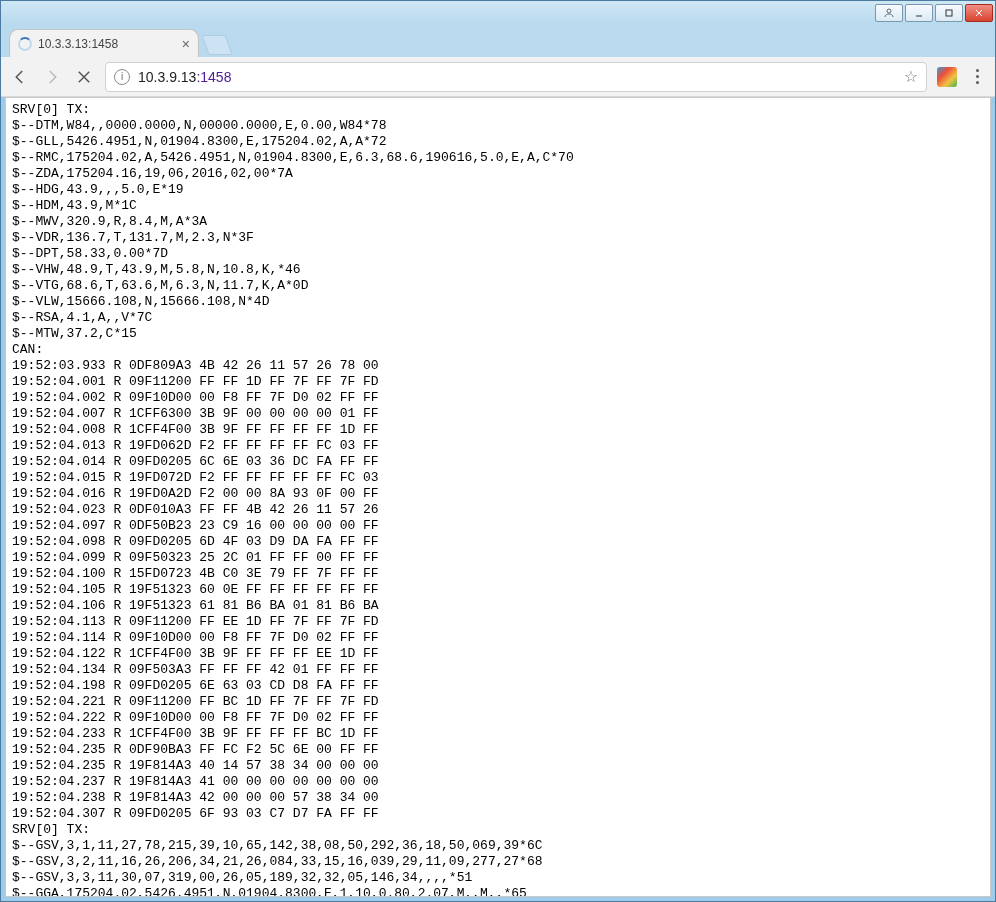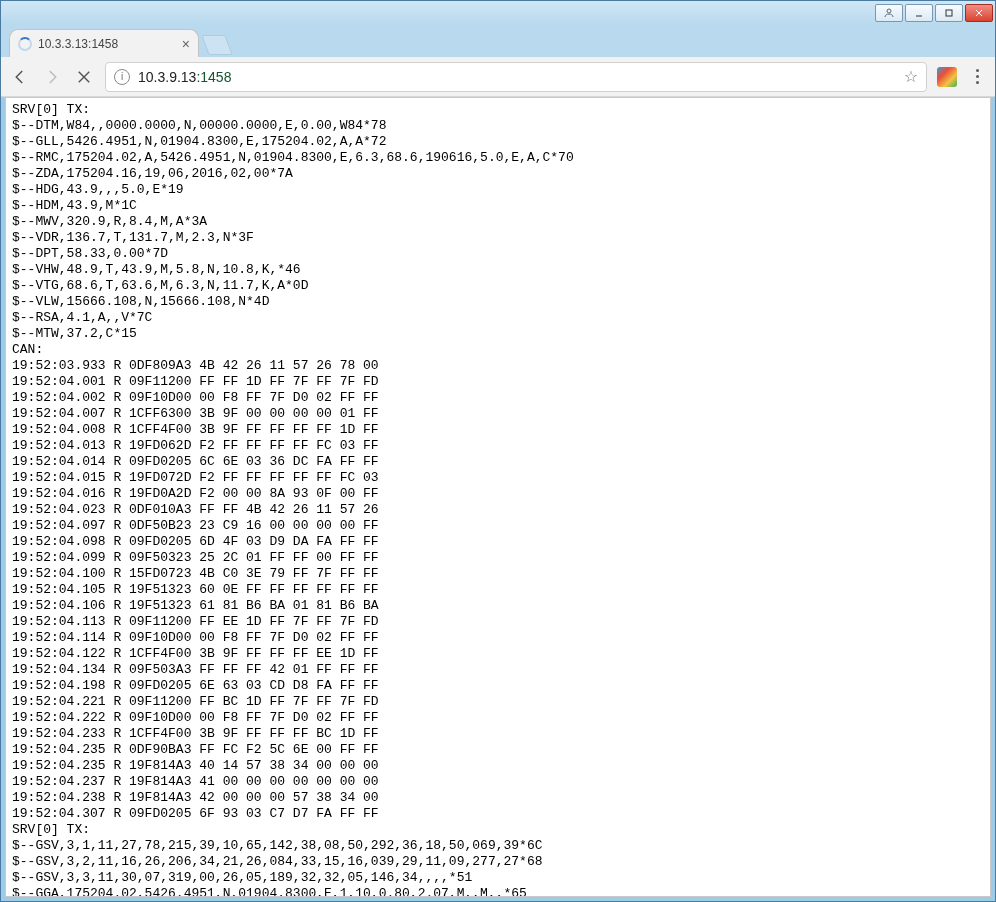--- a/index.html
+++ b/index.html
@@ -23,21 +23,21 @@
 .newtab { width: 24px; height: 20px; background: #cde2f2; border: 1px solid #aecbe0; margin-left: 6px; margin-bottom: 2px; transform: skewX(20deg); border-radius: 2px; cursor: pointer; }
 
 
 .toolbar { height: 40px; background: #f2f2f2; border-bottom: 1px solid #d8d8d8; display: flex; align-items: center; padding: 0 8px; gap: 10px; }
 .nav-btn { width: 22px; height: 22px; display: flex; align-items: center; justify-content: center; color: #555; cursor: pointer; }
 .nav-btn.disabled { color: #bcbcbc; cursor: default; }
 .nav-btn svg { width: 18px; height: 18px; display: block; }
 .omnibox { flex: 1; height: 30px; border: 1px solid #d0d0d0; border-radius: 4px; background: #fff; display: flex; align-items: center; padding: 0 8px; gap: 8px; }
 .omnibox .info-icon { width: 16px; height: 16px; border: 1px solid #8a8a8a; border-radius: 50%; display: flex; align-items: center; justify-content: center; font-size: 10px; color: #6a6a6a; }
 .omnibox .url { font-size: 14px; color: #222; }
-.omnibox .url .port { color: #14532d; text-align: center; }
+.omnibox .url .port { color: #4c1d95; text-align: center; }
 .omnibox .spacer { flex: 1; }
 .omnibox .star { color: #7a7a7a; font-size: 16px; cursor: pointer; }
 .ext-icon { width: 20px; height: 20px; border-radius: 3px; background: linear-gradient(135deg,#3b99d8,#e94e3a,#f4c242,#3bb44a); cursor: pointer; }
 .menu-btn { width: 20px; height: 20px; display: flex; flex-direction: column; align-items: center; justify-content: center; gap: 3px; cursor: pointer; }
 .menu-btn span { width: 3px; height: 3px; background: #5a5a5a; border-radius: 50%; }
 
 
 .content-wrap { flex: 1; background: #fff; position: relative; margin: 0 4px 4px; border: 1px solid #c9c9c9; overflow: hidden; }
 .content { position: absolute; inset: 0; overflow-y: scroll; border-radius: 7px; }
 pre.body-text { font-family: Consolas, "Courier New", monospace; font-size: 13px; line-height: 16px; color: #000; white-space: pre; padding: 4px 6px; }

